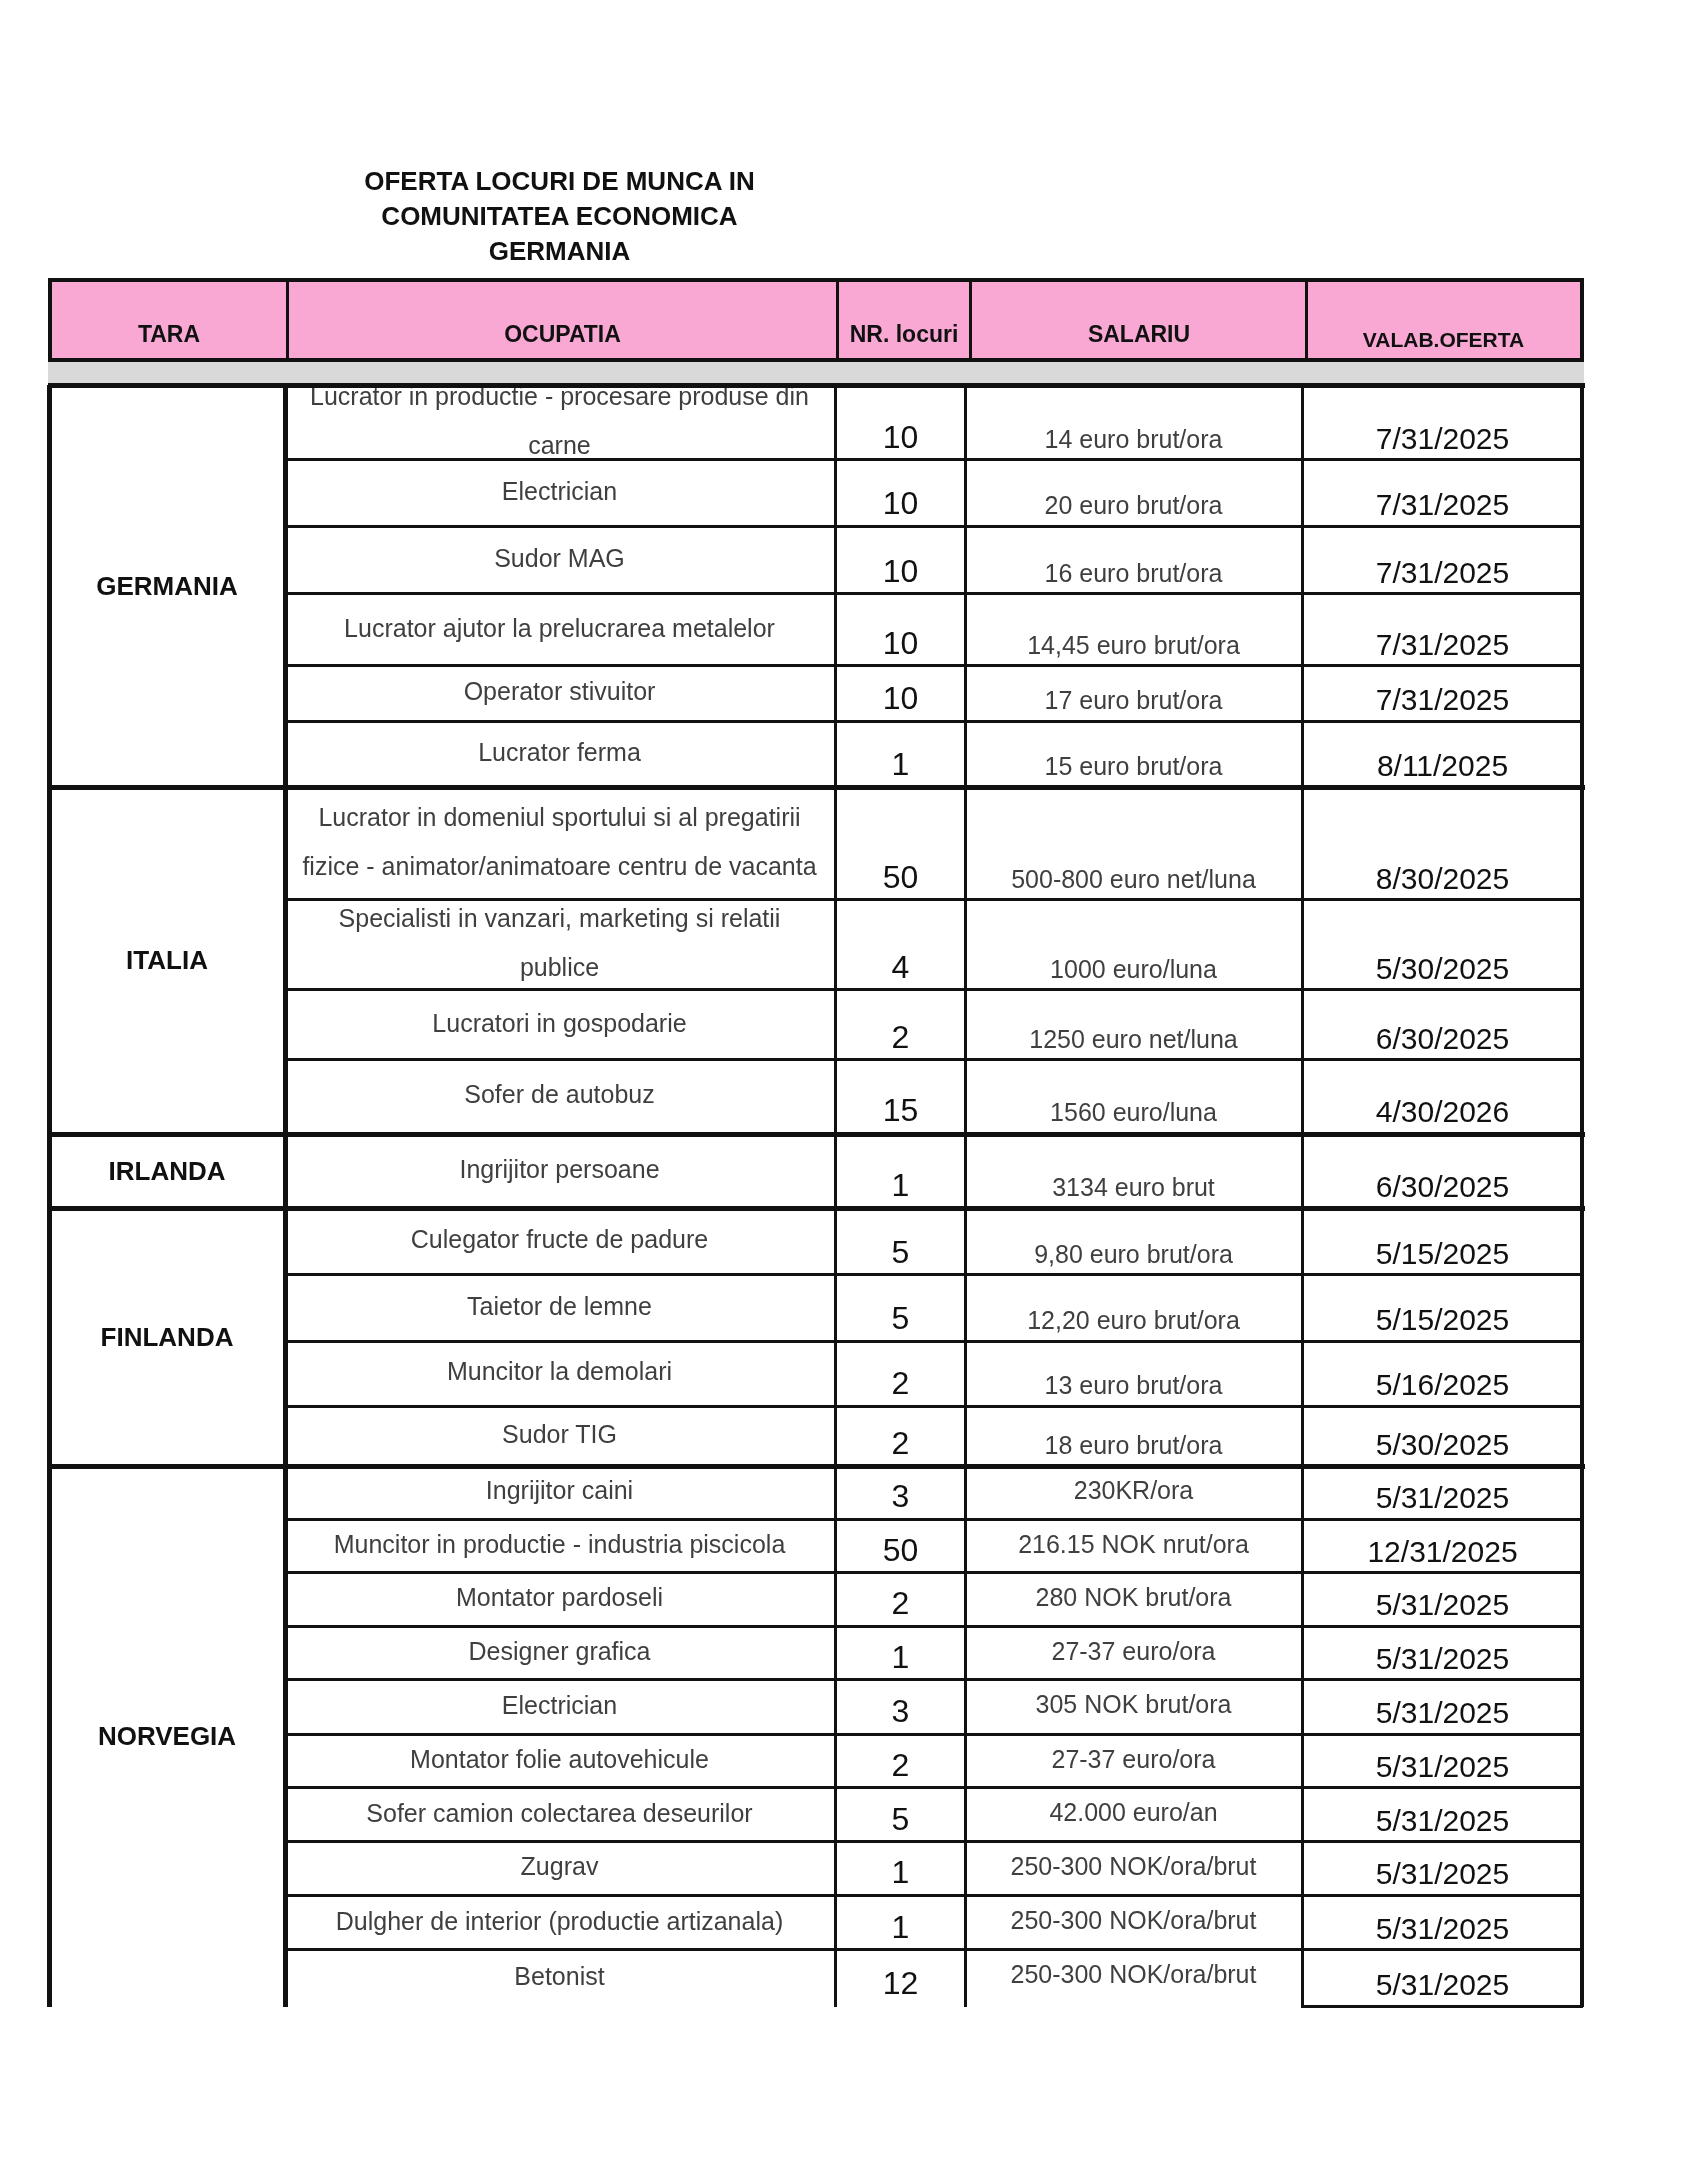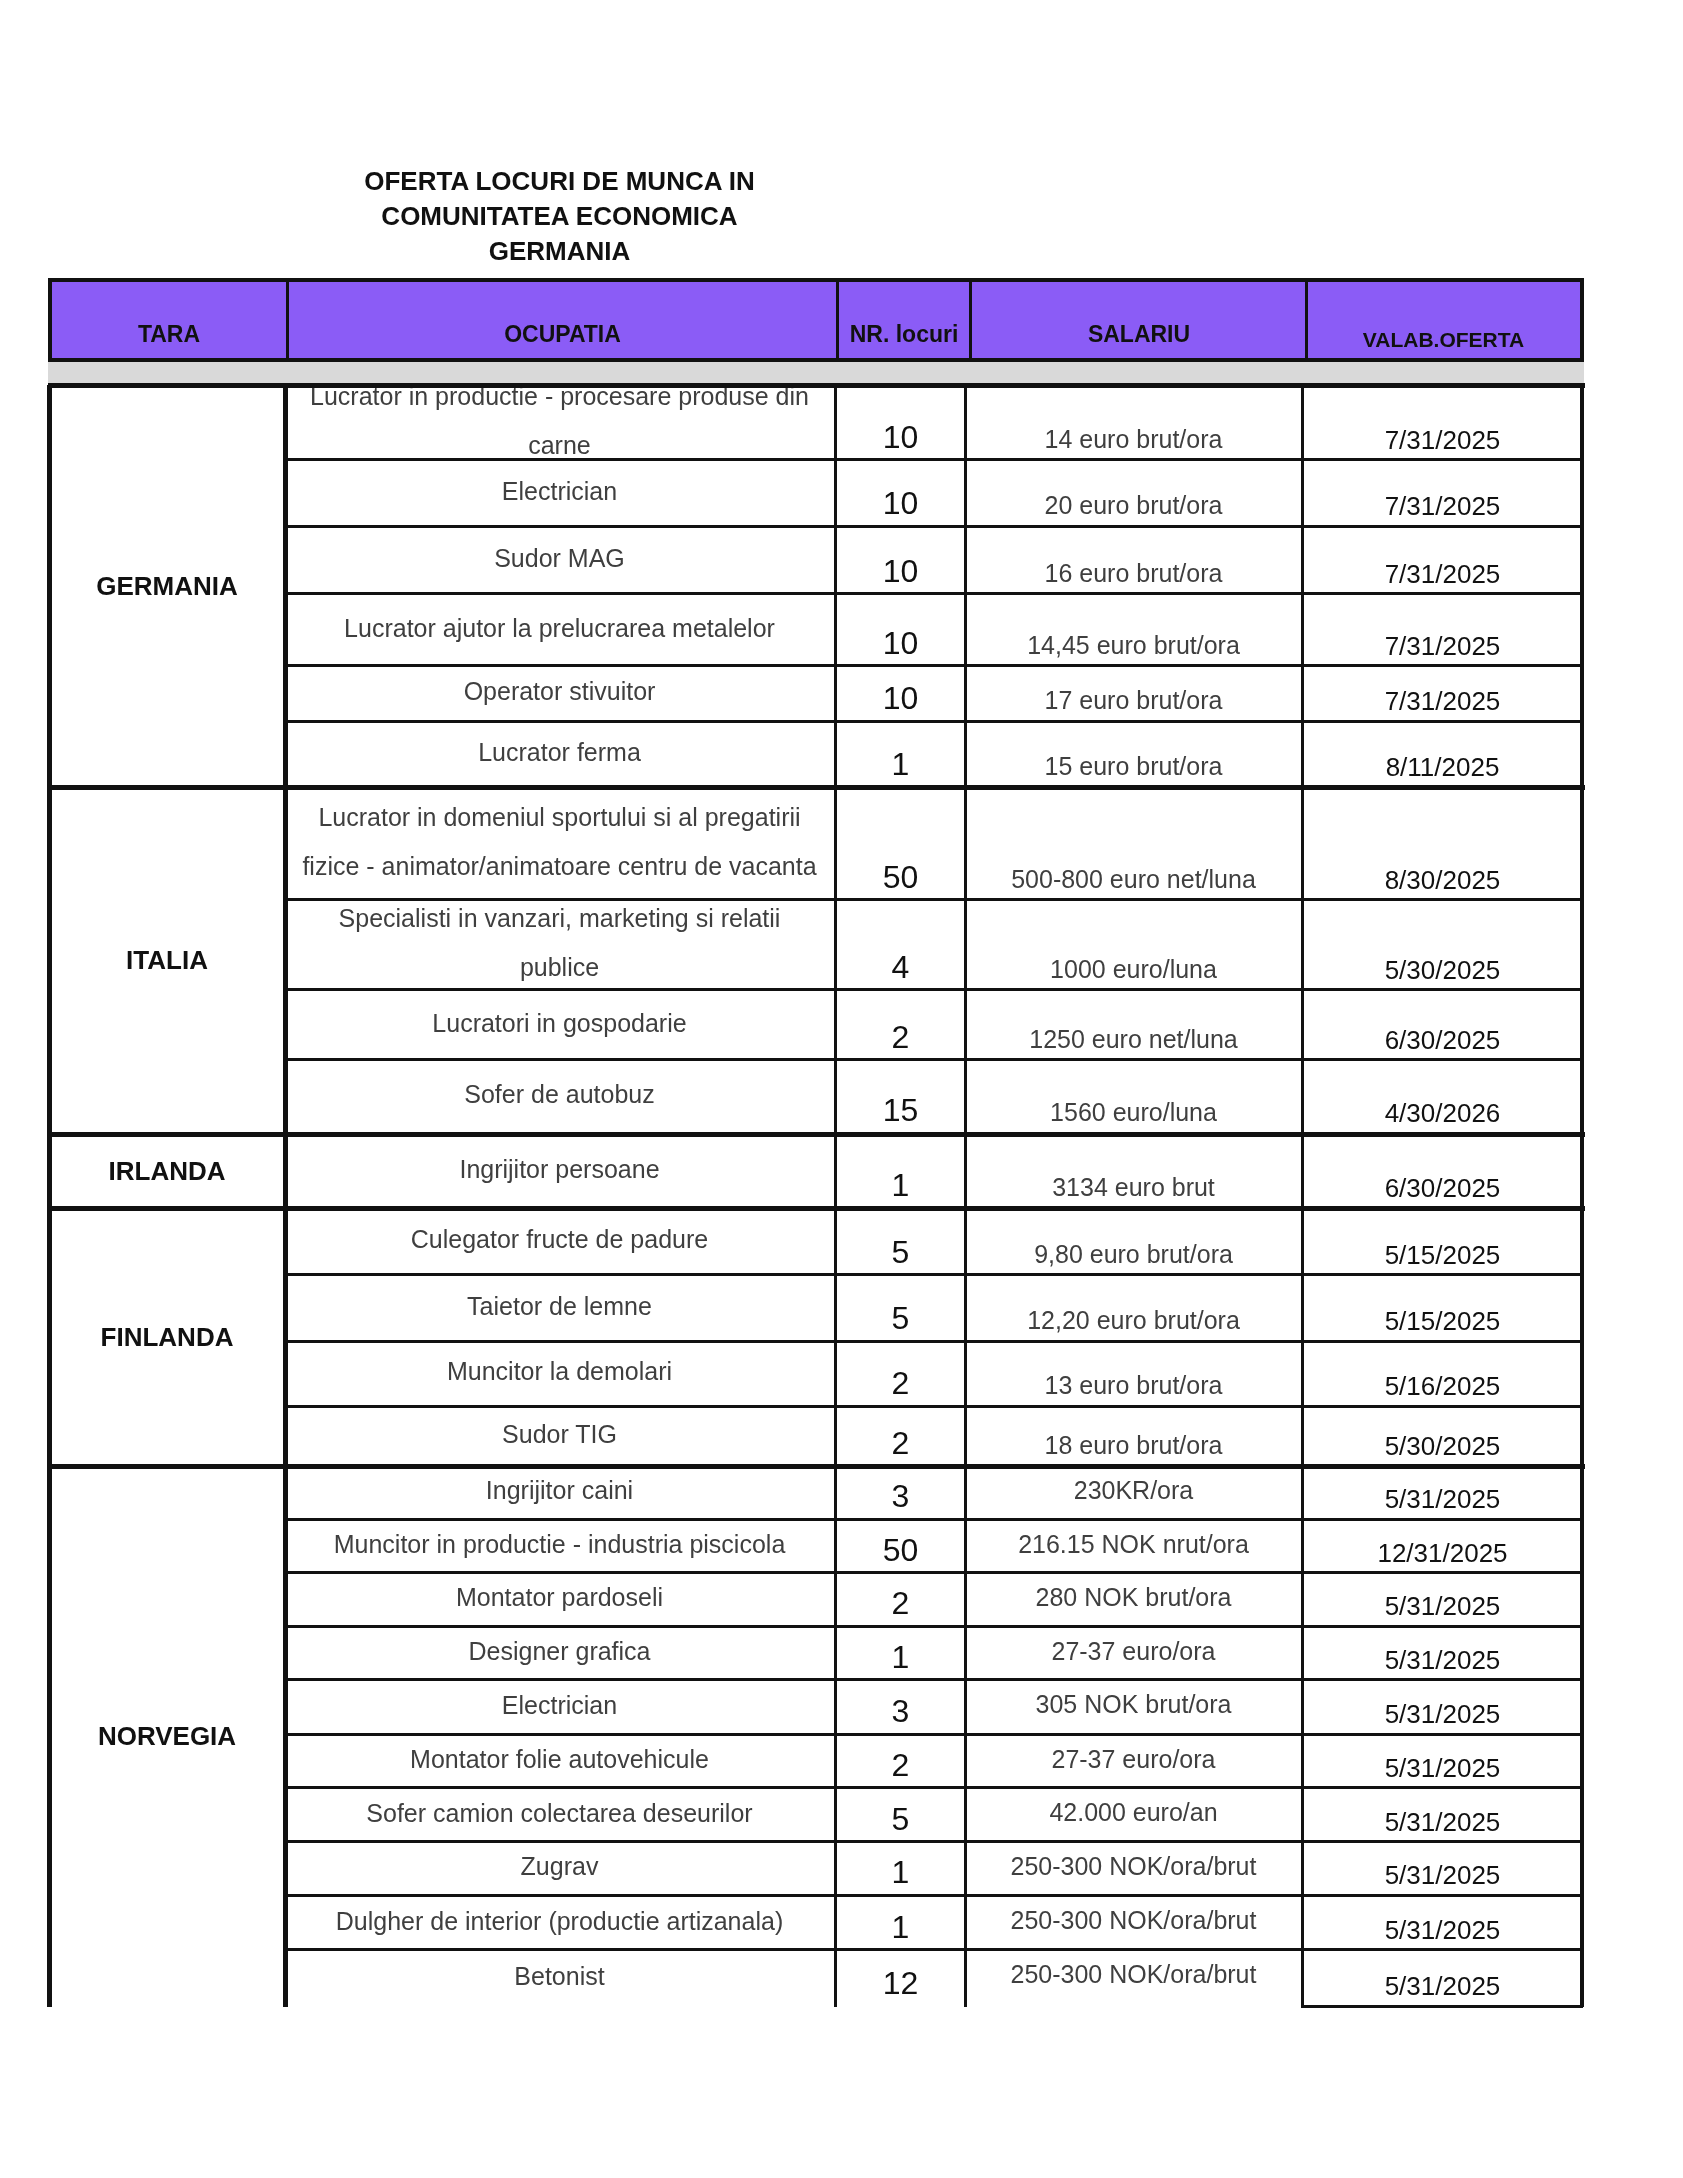--- a/index.html
+++ b/index.html
@@ -5,36 +5,36 @@
   html, body { margin: 0; padding: 0; background: #ffffff; }
   body { width: 1683px; height: 2178px; position: relative; overflow: hidden;
          font-family: "Liberation Sans", sans-serif; }
   .title { position: absolute; left: 297px; top: 164px; width: 525px; text-align: center;
            font-family: "Liberation Sans", sans-serif; font-weight: bold; font-size: 26px;
            line-height: 35px; color: #111; }
   .title div { white-space: nowrap; }
 
   
   .hdr { position: absolute; left: 48px; top: 278px; width: 1536px; height: 84px;
-         box-sizing: border-box; border: 4px solid #111; background: #8b5cf6; }
+         box-sizing: border-box; border: 4px solid #111; background: #f9a8d4; }
   .hcell { position: absolute; top: 0; height: 100%; box-sizing: border-box;
            display: flex; align-items: flex-end; justify-content: center;
            font-weight: bold; font-size: 23px; color: #111; padding-bottom: 10px; }
   .hcell.sep { border-left: 3px solid #111; }
   .band { position: absolute; left: 48px; top: 362px; width: 1536px; height: 24px; background: #d9d9d9; }
 
   
   .cell { position: absolute; box-sizing: border-box; display: flex; justify-content: center;
           text-align: center; }
   .country { align-items: center; font-weight: bold; font-size: 26px; color: #111; }
   .occ { align-items: center; font-size: 25px; line-height: 49px; color: #3f3f3f; padding: 0 14px 4px; }
   .nr { align-items: flex-end; font-size: 32px; color: #111; padding-bottom: 4px; }
   .sal { align-items: flex-end; font-size: 25px; color: #3f3f3f; padding-bottom: 6px; }
   .sal.top { align-items: flex-start; padding-top: 10px; }
-  .date { align-items: flex-end; font-size: 26px; color: #111; padding-bottom: 4px; }
+  .date { align-items: flex-end; font-size: 30px; color: #111; padding-bottom: 4px; }
 
   .hline { position: absolute; background: #111; }
   .vline { position: absolute; background: #111; }
 </style>
 </head>
 <body>
 
 <div class="title">
   <div>OFERTA LOCURI DE MUNCA IN</div>
   <div>COMUNITATEA ECONOMICA</div>

